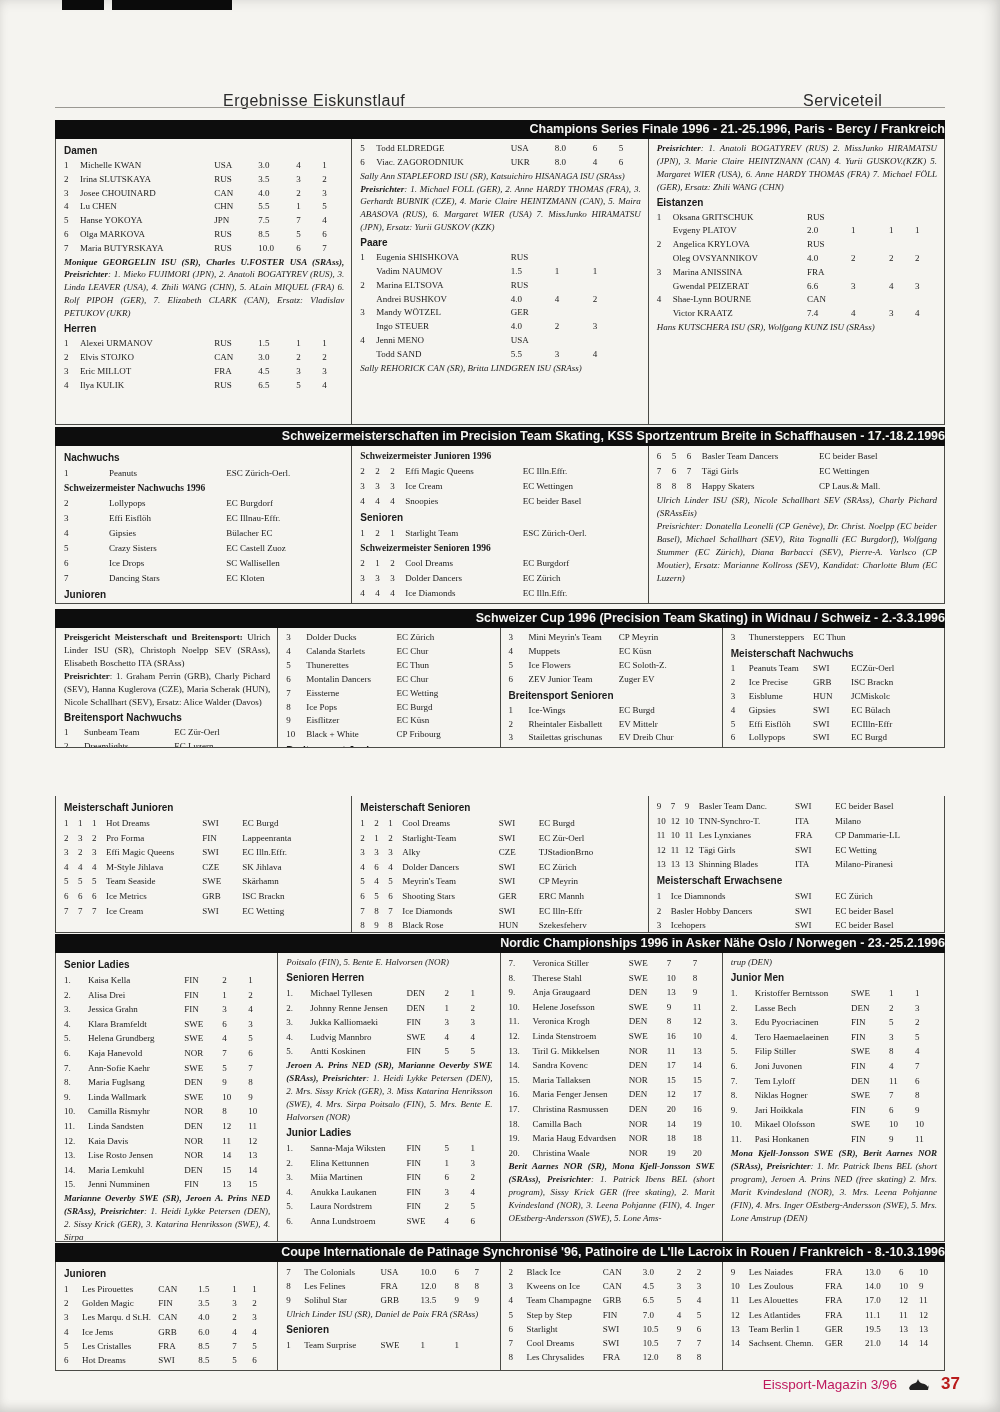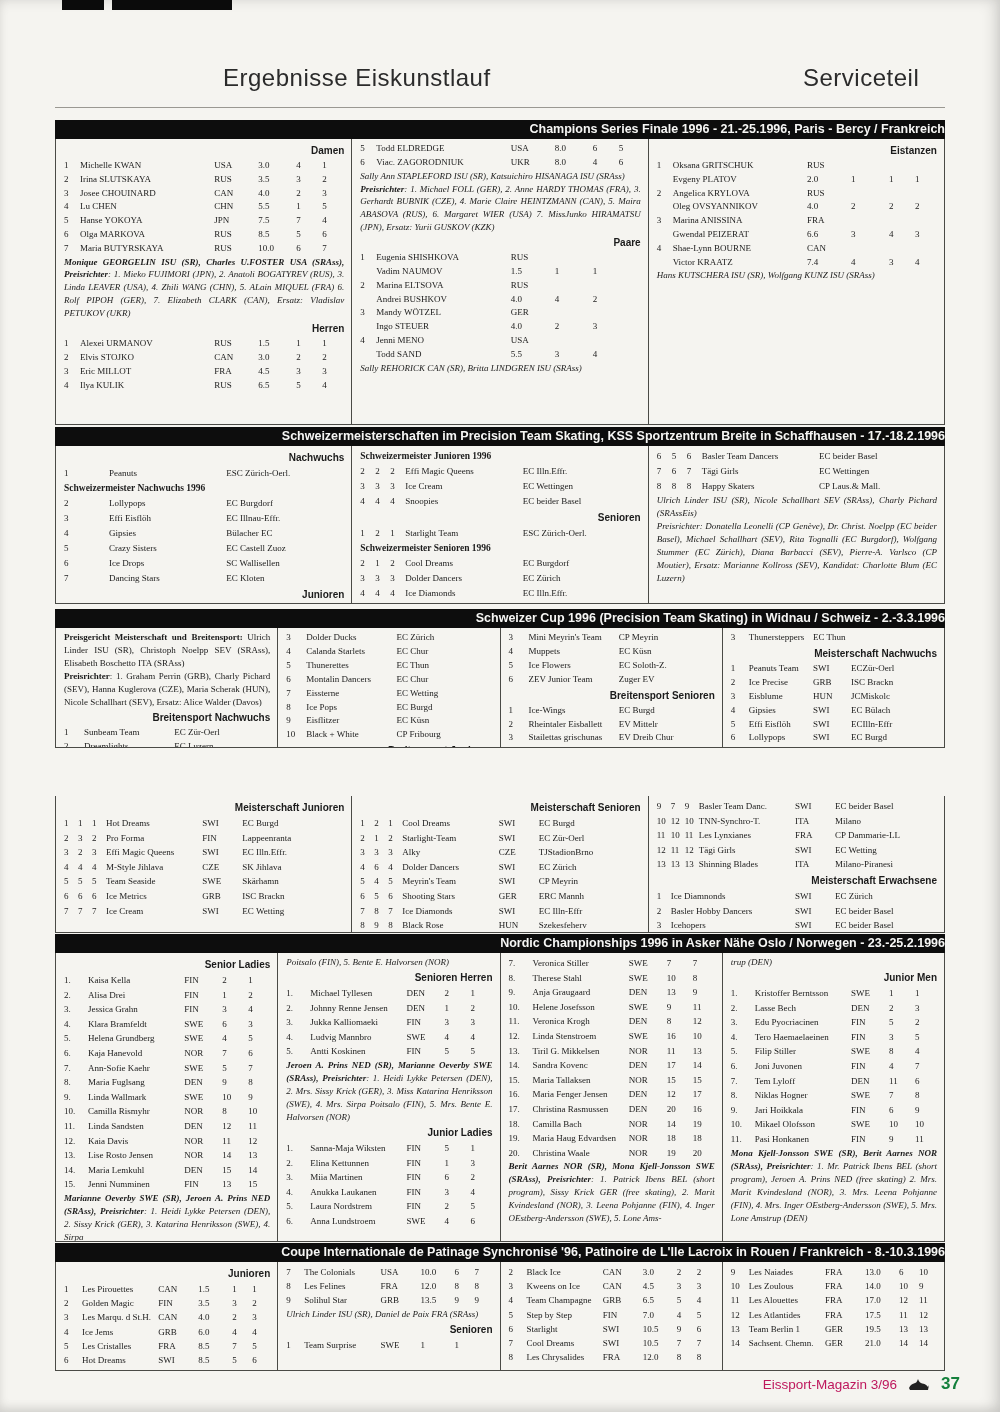--- a/index.html
+++ b/index.html
@@ -3,53 +3,53 @@
 <meta charset="utf-8">
 <style>
   html,body{margin:0;padding:0;background:#dddbd6;}
   .page{position:relative;width:1000px;height:1412px;margin:0 auto;
     background:#f5f4f0;color:#1b1b1b;font-family:"Liberation Serif",serif;
     box-shadow:inset -6px 0 14px rgba(0,0,0,.12), inset 0 -4px 10px rgba(0,0,0,.08);overflow:hidden;}
   .topbar{position:absolute;top:0;height:10px;background:#0b0b0b;}
   .topbar.a{left:62px;width:42px;}
   .topbar.b{left:112px;width:120px;}
   .masthead{position:absolute;top:64px;left:55px;width:890px;height:42px;}
-  .title{position:absolute;font-family:"Liberation Sans",sans-serif;font-size:24px;color:#2b2b2b;letter-spacing:.5px;}
+  .title{position:absolute;font-family:"Liberation Sans",sans-serif;font-size:16px;color:#2b2b2b;letter-spacing:.5px;margin-top:28px;}
   .tl{left:168px;} .tr{left:748px;}
   .rule{position:absolute;top:107px;left:55px;width:890px;height:1px;background:#9a9892;}
   .banner{position:absolute;left:55px;width:890px;height:19px;background:#0d0d0d;color:#f6f6f4;
     font-family:"Liberation Sans",sans-serif;font-weight:700;font-size:12.5px;line-height:19px;text-align:right;
     white-space:nowrap;overflow:hidden;}
   .body{position:absolute;left:55px;width:890px;display:flex;align-items:stretch;
     border-left:1px solid #4a4a46;border-right:1px solid #4a4a46;border-bottom:1px solid #4a4a46;
     box-sizing:border-box;overflow:hidden;background:#f5f4f0;}
   .col{flex:1 1 0;min-width:0;padding:3px 7px 0 8px;overflow:hidden;}
   .col + .col{border-left:1px solid #4a4a46;}
   
-  .h{font-family:"Liberation Sans",sans-serif;font-weight:700;font-size:10px;line-height:16px;margin-top:1px;text-align:right;}
+  .h{font-family:"Liberation Sans",sans-serif;font-weight:700;font-size:10px;line-height:16px;margin-top:1px;}
   .sh{font-weight:700;font-size:9.5px;line-height:14px;}
   .r{display:grid;font-size:9px;}
   .r span{white-space:nowrap;overflow:visible;}
   .p,.pr{font-size:9px;line-height:13px;text-align:justify;}
   .p{font-style:italic;}
   .p b{font-weight:700;font-style:italic;}
   .pr b{font-weight:700;}
   
   .s1 .r{grid-template-columns:16px minmax(0,1fr) 44px 38px 26px 22px;line-height:13.8px;}
   .s1 .p{line-height:12.9px;}
   .s2 .r{grid-template-columns:15px 15px 15px minmax(0,1fr) 118px;line-height:15px;}
   .s2 .sh{line-height:15px;}
   .s3a .r{grid-template-columns:20px minmax(0,1fr) 96px;line-height:13.9px;}
   .s3b .r{grid-template-columns:18px minmax(0,1fr) 38px 86px;line-height:13.9px;}
   .s3c .r{grid-template-columns:14px 14px 14px minmax(0,1fr) 40px 102px;line-height:14.6px;}
   .s4 .r{grid-template-columns:24px minmax(0,1fr) 38px 26px 22px;line-height:14.6px;}
   .s5 .r{grid-template-columns:18px minmax(0,1fr) 40px 34px 20px 18px;line-height:14.2px;}
   .footer{position:absolute;top:1374px;left:55px;width:905px;display:flex;justify-content:flex-end;align-items:center;gap:10px;}
   .footer .mag{font-family:"Liberation Sans",sans-serif;font-size:13.5px;color:#be185d;}
-  .footer .pageno{font-family:"Liberation Sans",sans-serif;font-weight:700;font-size:17px;color:#15803d;}
+  .footer .pageno{font-family:"Liberation Sans",sans-serif;font-weight:700;font-size:17px;color:#b91c1c;}
   .logo{width:24px;height:16px;}
 </style>
 </head>
 <body>
 
 <div class="page">
   <div class="topbar a"></div>
   <div class="topbar b"></div>
 
   <div class="masthead">
@@ -233,20 +233,21 @@
           <span></span>
           <span>Todd SAND</span>
           <span>5.5</span>
           <span>3</span>
           <span>4</span>
           <span></span>
         </div>
         <div class="p">Sally REHORICK CAN (SR), Britta LINDGREN ISU (SRAss)</div>
       </div>
     <div class="col s1">
+        <div class="p"><b>Preisrichter</b>: 1. Anatoli BOGATYREV (RUS) 2. MissJunko HIRAMATSU (JPN), 3. Marie Claire HEINTZNANN (CAN) 4. Yurii GUSKOV.(KZK) 5. Margaret WIER (USA), 6. Anne HARDY THOMAS (FRA) 7. Michael FÖLL (GER), Ersatz: Zhili WANG (CHN)</div>
         <div class="h">Eistanzen</div>
         <div class="r">
           <span>1</span>
           <span>Oksana GRITSCHUK</span>
           <span>RUS</span>
           <span></span>
           <span></span>
           <span></span>
         </div>
         <div class="r">
@@ -1387,21 +1388,21 @@
           <span>Les Alouettes</span>
           <span>FRA</span>
           <span>17.0</span>
           <span>12</span>
           <span>11</span>
         </div>
         <div class="r">
           <span>12</span>
           <span>Les Atlantides</span>
           <span>FRA</span>
-          <span>17.5</span>
+          <span>11.1</span>
           <span>11</span>
           <span>12</span>
         </div>
         <div class="r">
           <span>13</span>
           <span>Team Berlin 1</span>
           <span>GER</span>
           <span>19.5</span>
           <span>13</span>
           <span>13</span>

